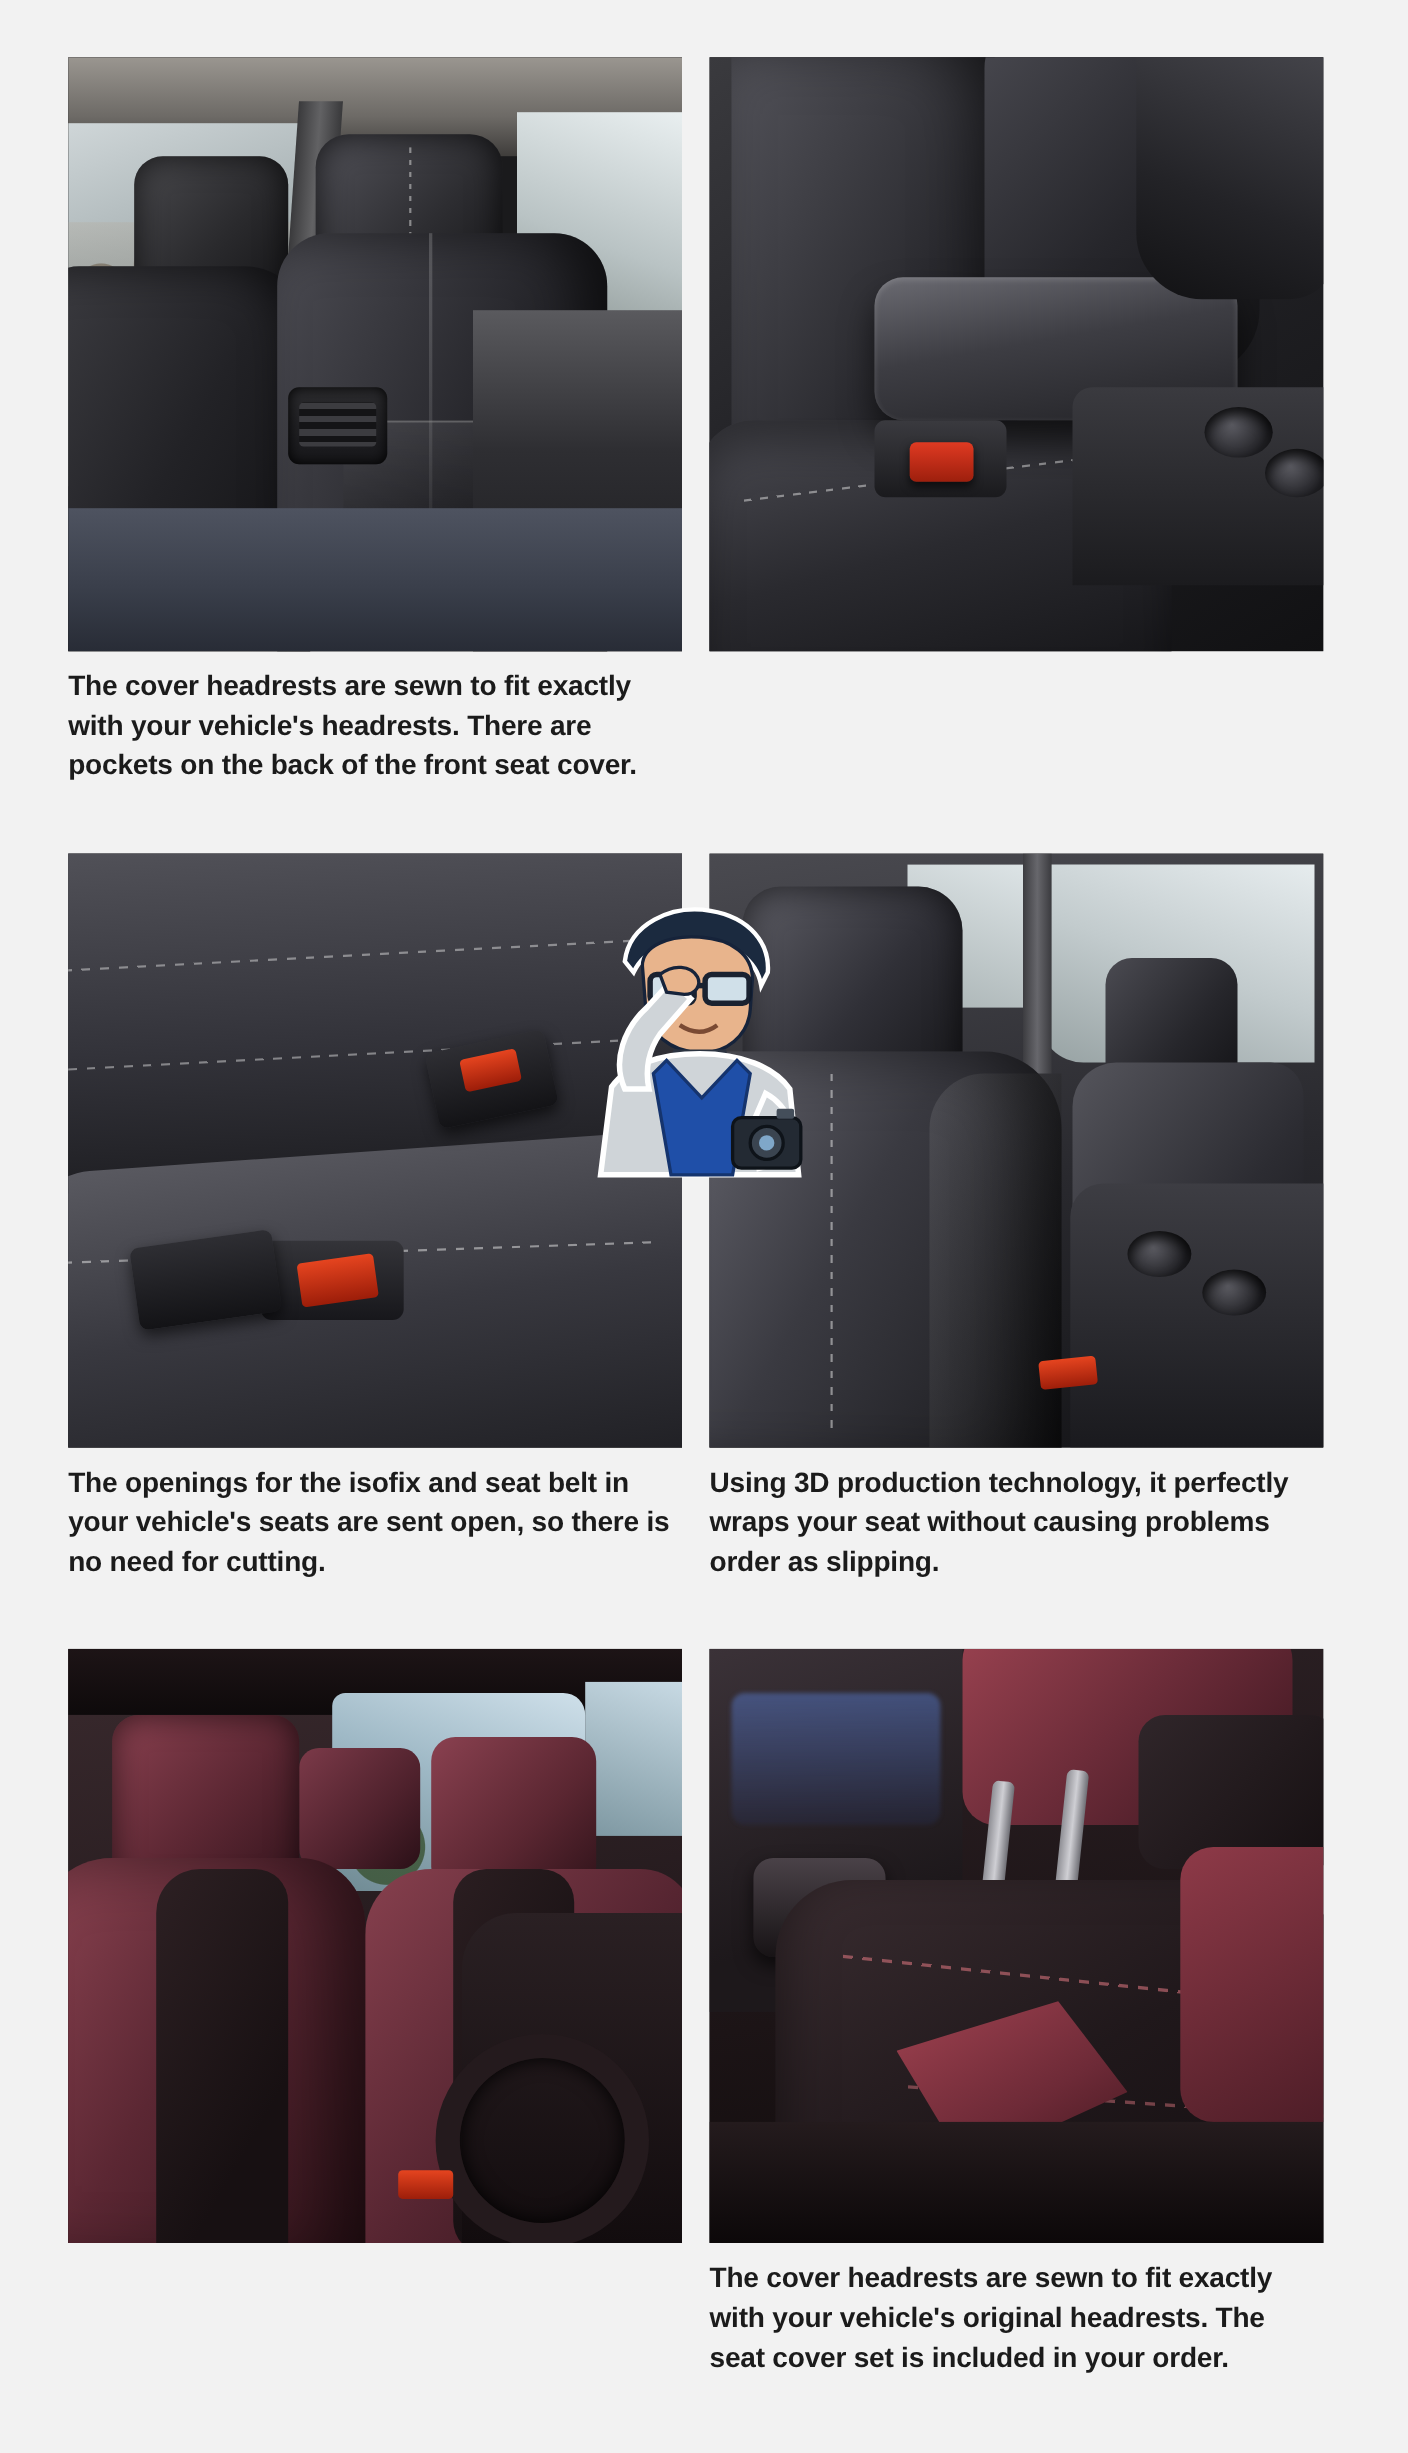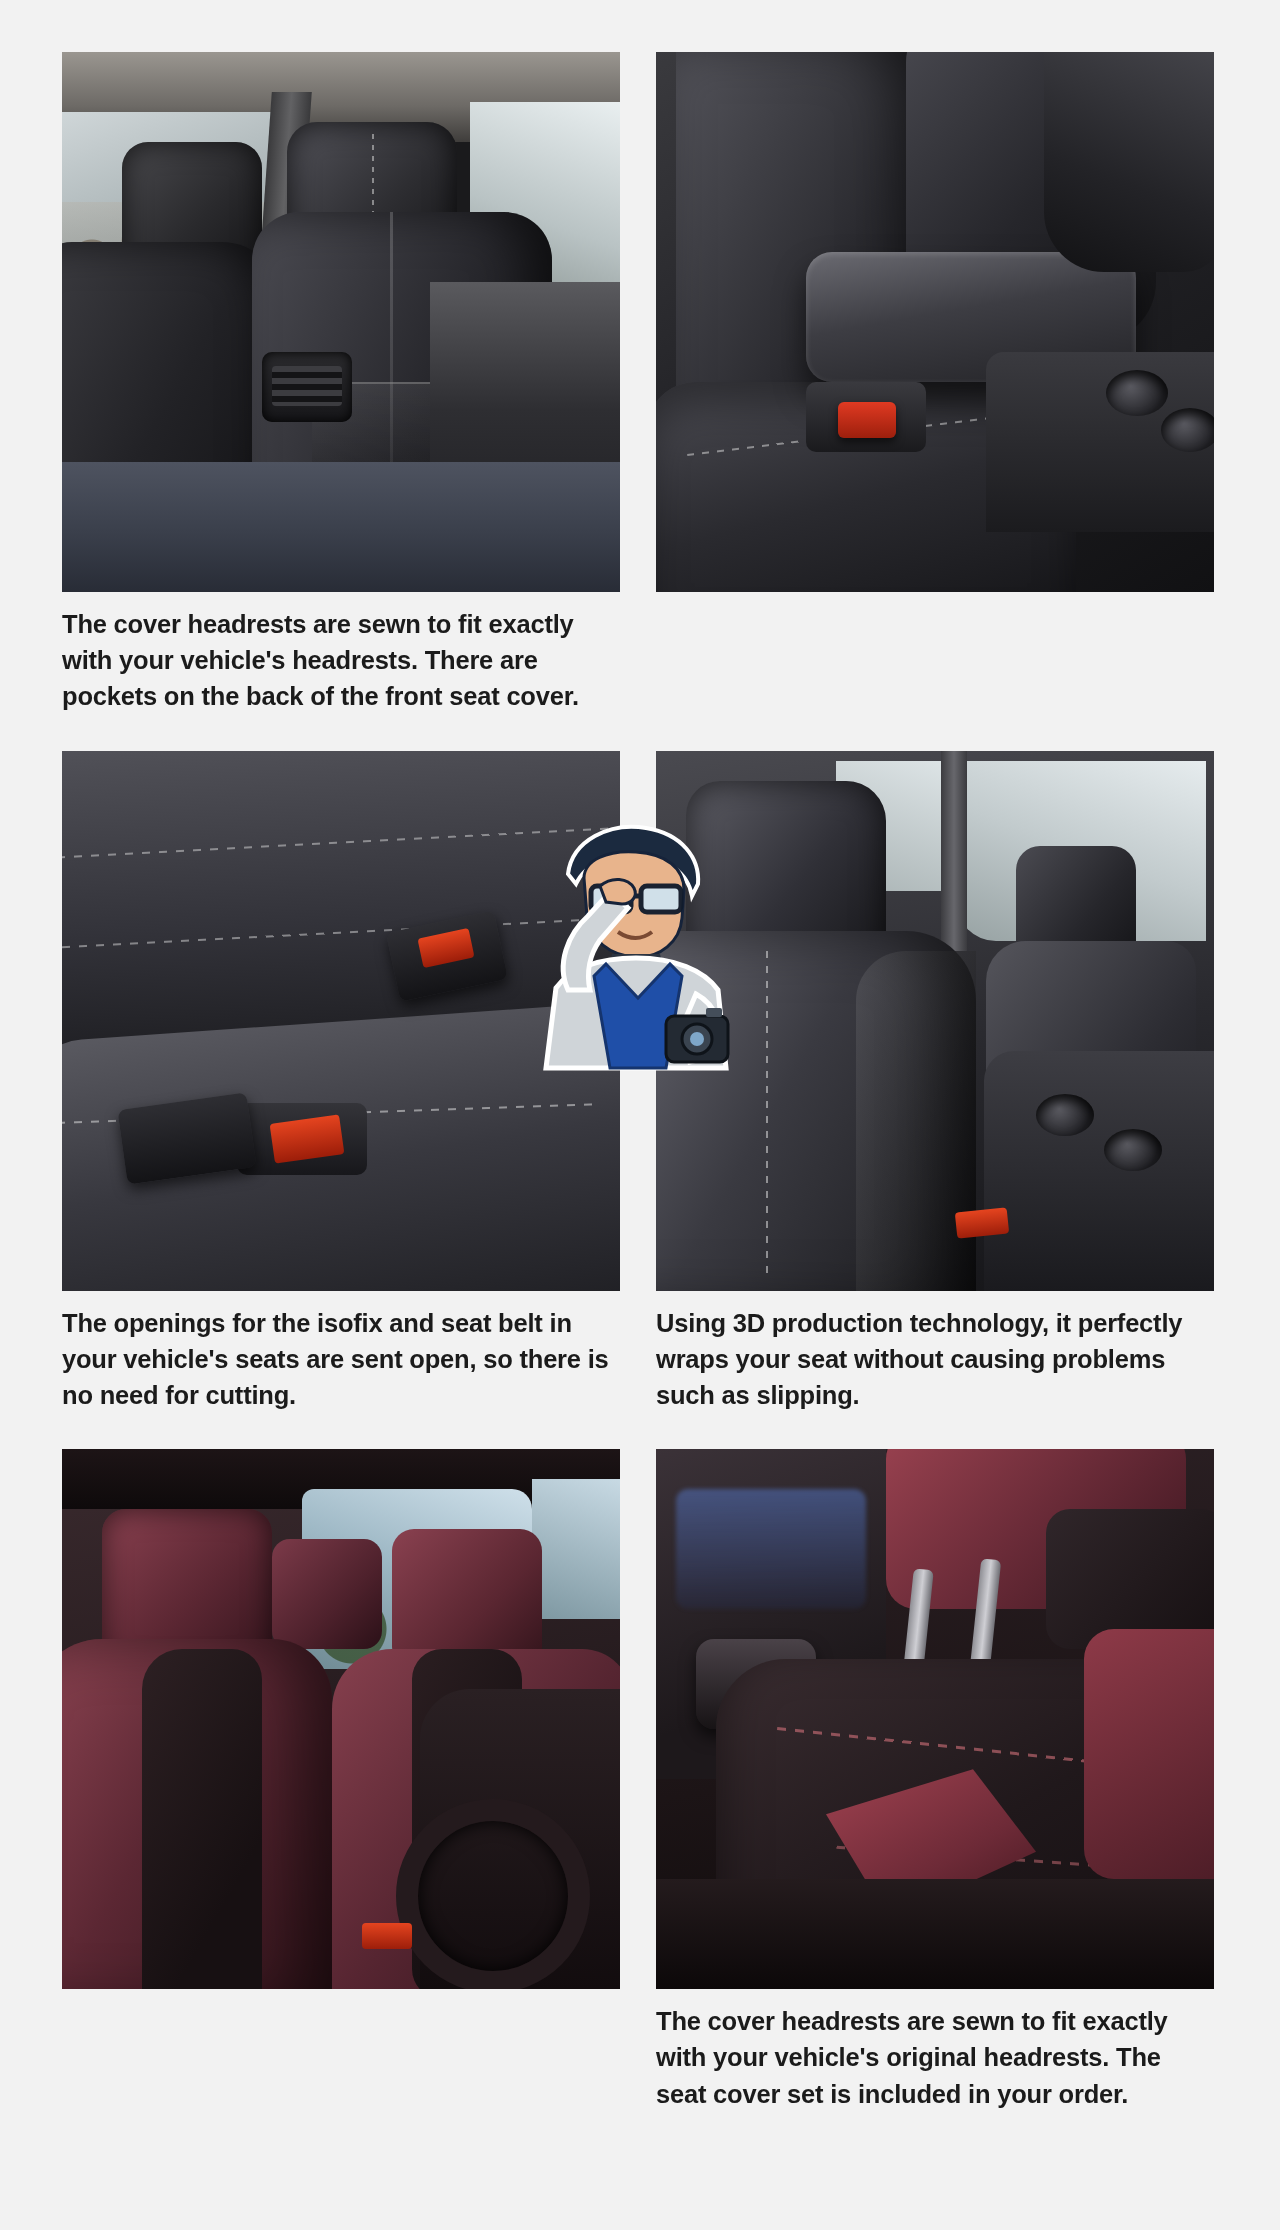--- a/index.html
+++ b/index.html
@@ -21,20 +21,21 @@
     position: relative;
     box-sizing: border-box;
     padding: 52px 62px 40px 62px;
   }
   .grid {
     display: grid;
     grid-template-columns: 558px 558px;
     column-gap: 36px;
     row-gap: 0px;
     position: relative;
+    gap: 25px;
   }
   .cell {
     position: relative;
     margin-bottom: 36px;
   }
   .photo {
     width: 100%;
     height: 540px;
     position: relative;
     overflow: hidden;
@@ -559,21 +560,21 @@
         <div class="layer hrFront"></div>
         <div class="layer seatFront">
             <span class="bolster"></span>
             <span class="stitchv"></span>
           </div>
         <div class="layer console"></div>
         <div class="layer cupA"></div>
         <div class="layer cupB"></div>
         <div class="layer redclip"></div>
       </div>
-      <div class="caption">Using 3D production technology, it perfectly wraps your seat without causing problems such as slipping.</div>
+      <div class="caption">Using 3D production technology, it perfectly wraps your seat without causing problems order as slipping.</div>
     </div>
 
     <div class="cell">
       <div class="photo p5">
         <div class="layer bg"></div>
         <div class="layer roof"></div>
         <div class="layer win">
             <span class="tree"></span>
           </div>
         <div class="layer win2"></div>

